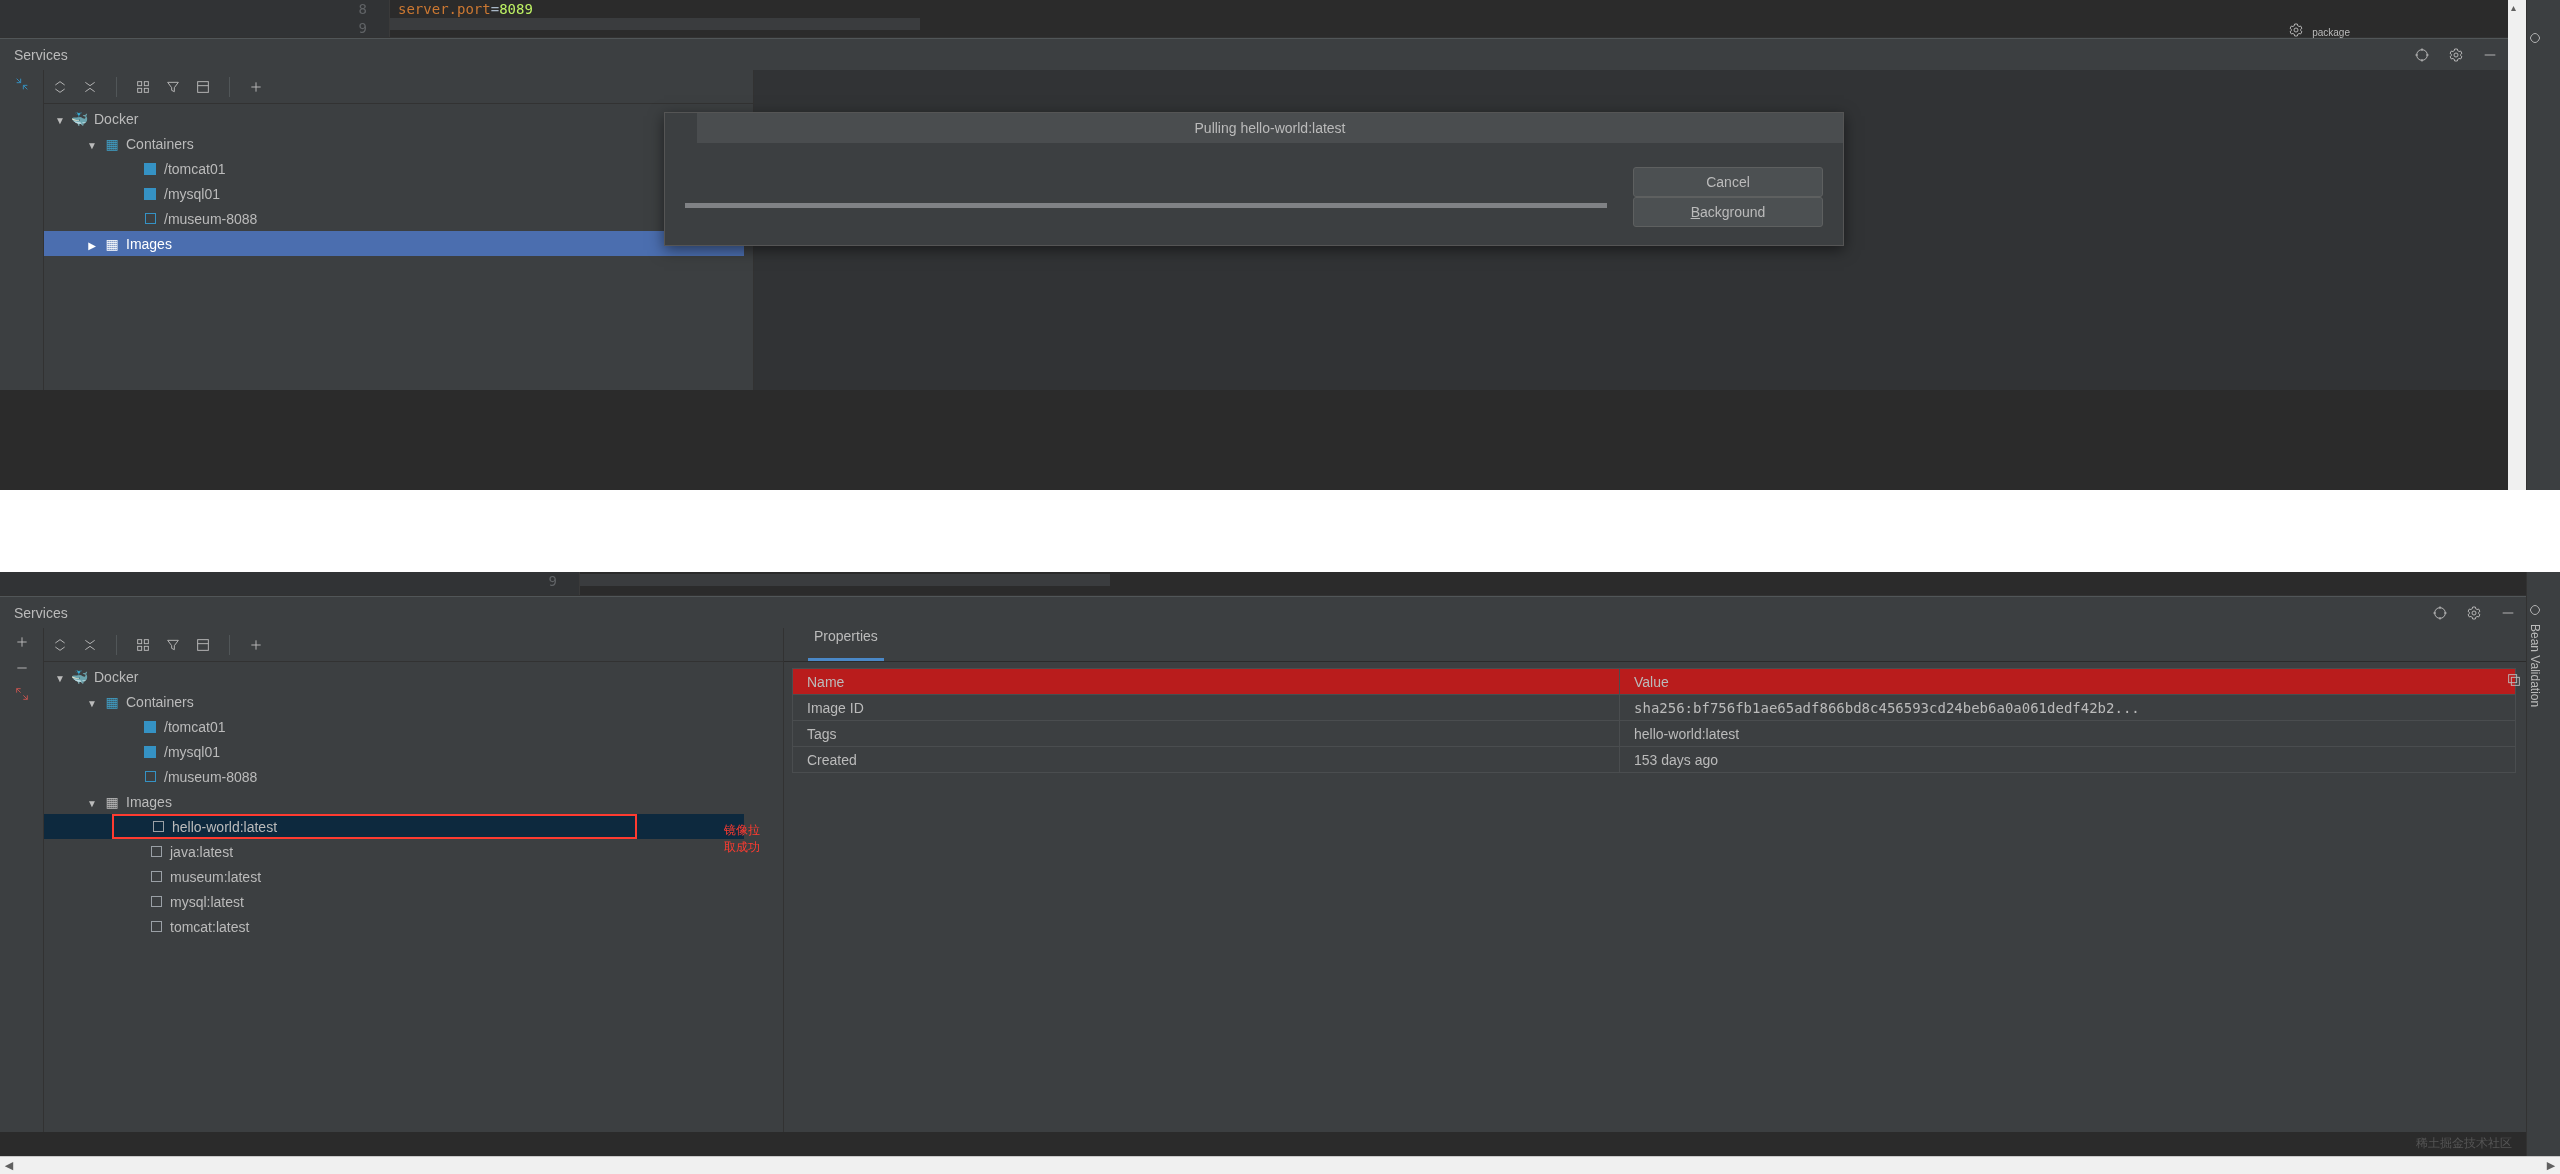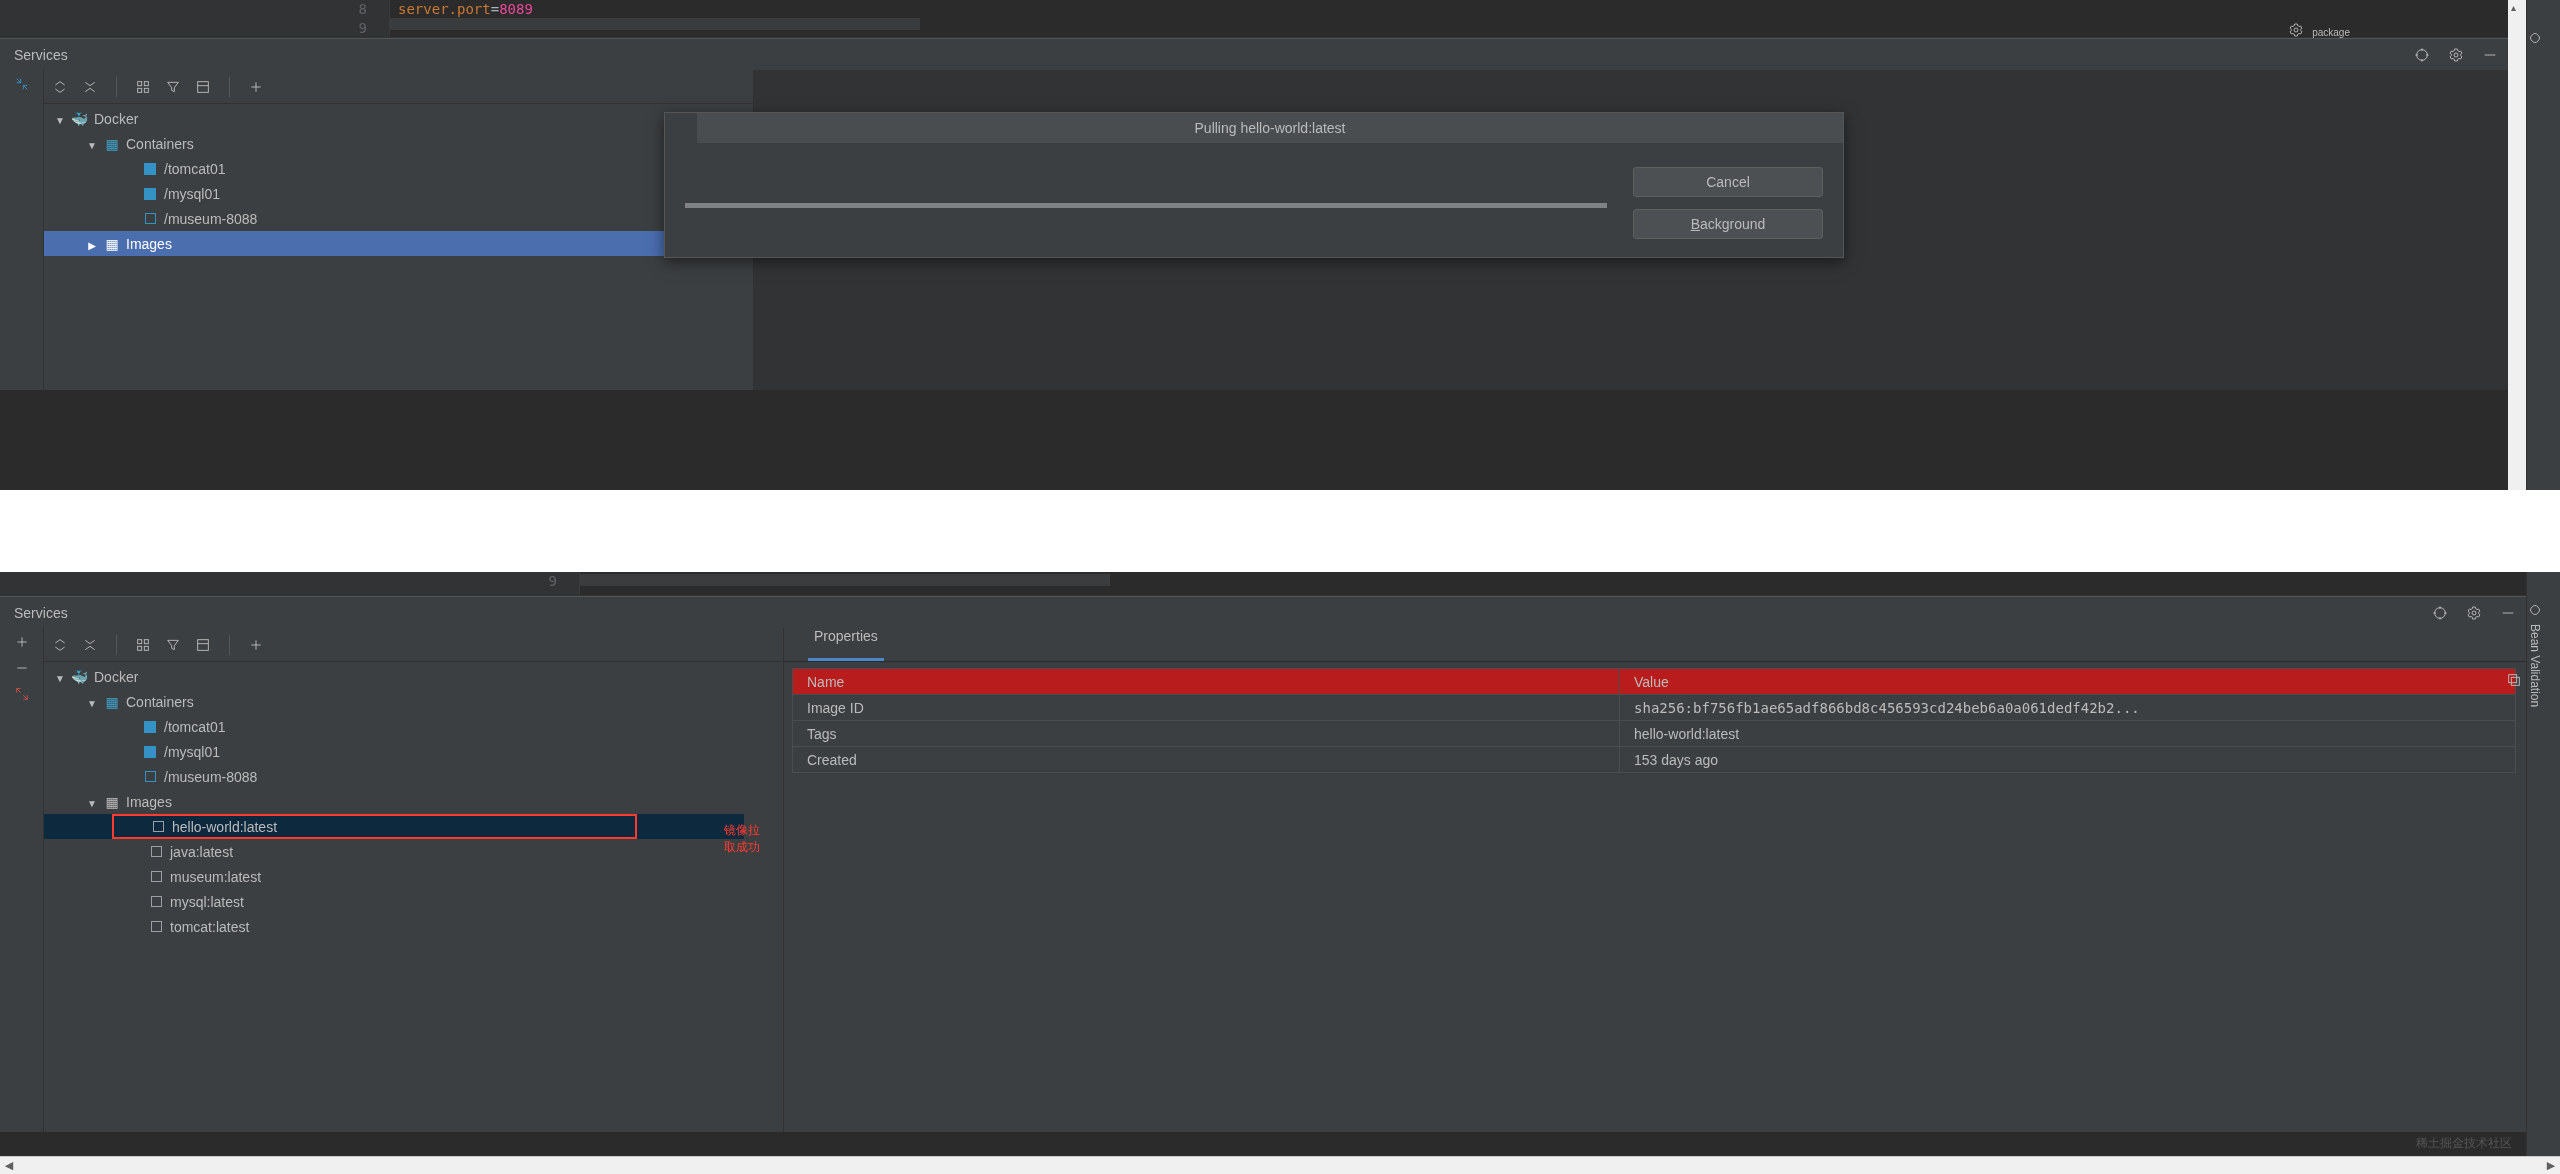--- a/index.html
+++ b/index.html
@@ -35,21 +35,21 @@
   .code-area {
     flex: 1;
     font-family: Consolas, monospace;
     font-size: 14px;
     padding-left: 8px;
     line-height: 19px;
     position: relative;
   }
   .kw-orange { color: #cc7832; }
   .eq-white { color: #a9b7c6; }
-  .val-white { color: #ec4899; }
+  .val-white { color: #bef264; }
   .hscroll-track {
     position: absolute;
     left: 0;
     top: 18px;
     width: 530px;
     height: 12px;
     background: #3a3c3e;
     border-radius: 0;
   }
   .right-tools {
@@ -173,21 +173,21 @@
     height: 5px;
     background: #555758;
     width: 100%;
     position: relative;
   }
   .progress-fill {
     position: absolute; left: 0; top: 0; bottom: 0;
     background: #8a8d8f;
     width: 60%;
   }
-  .dlg-btns { display: flex; flex-direction: column; gap: 12px; }
+  .dlg-btns { display: flex; flex-direction: column; }
   .btn {
     background: #4c5052;
     border: 1px solid #5e6060;
     color: #bbbbbb;
     padding: 6px 26px;
     font-size: 14px;
     border-radius: 3px;
     min-width: 190px;
     text-align: center;
   }

